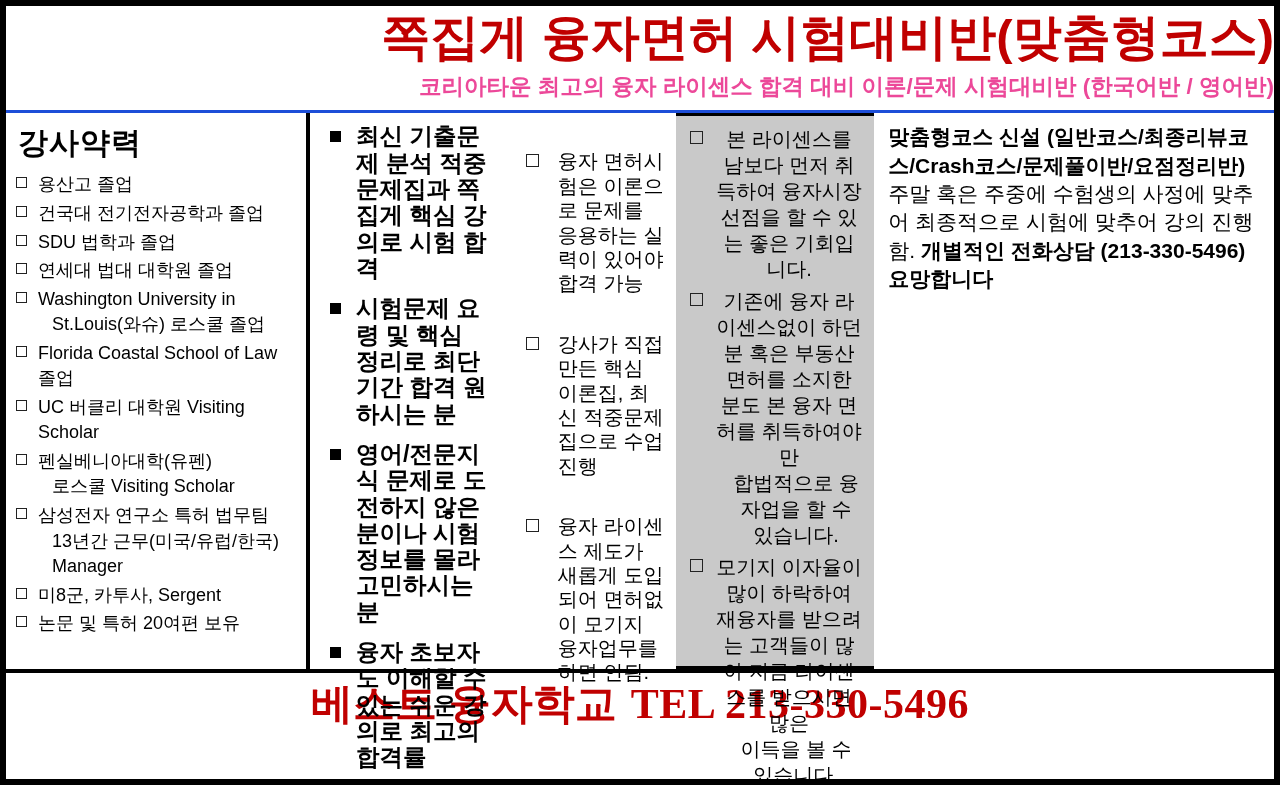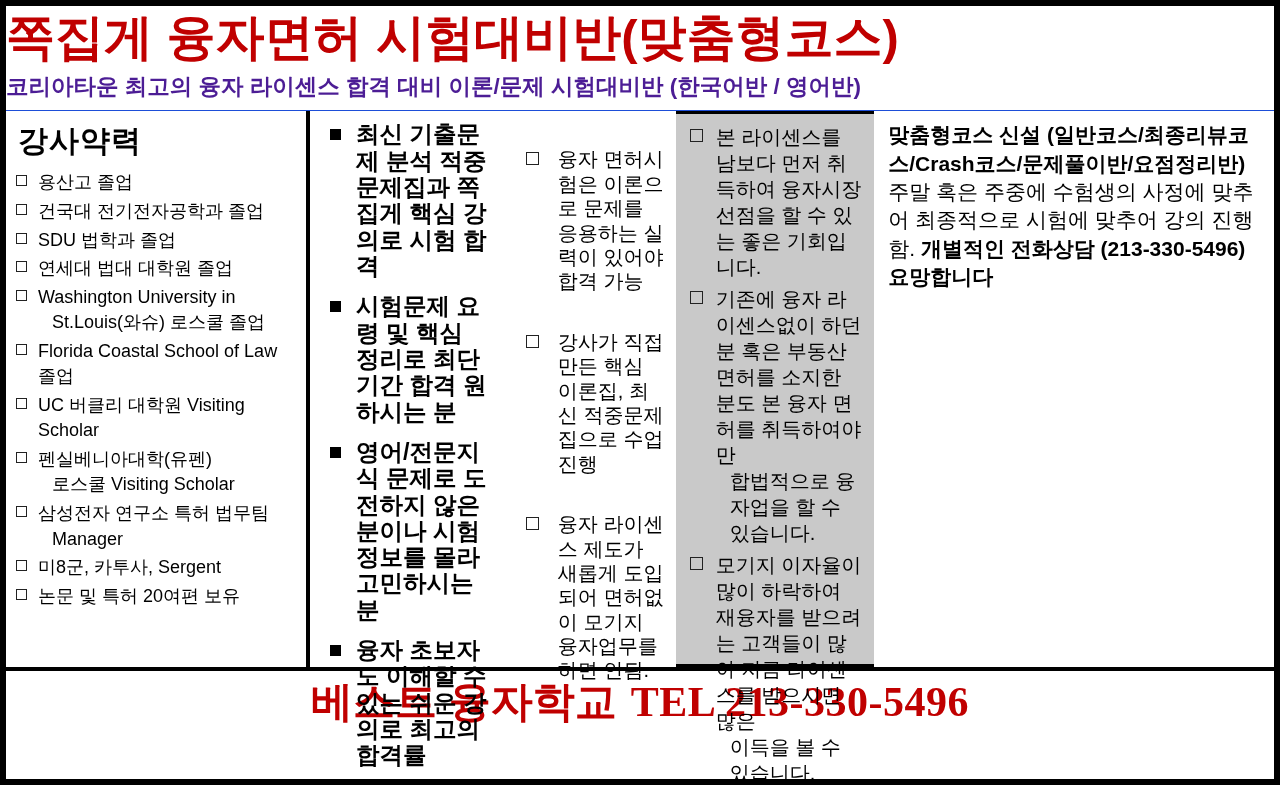--- a/index.html
+++ b/index.html
@@ -14,38 +14,38 @@
     width: 1280px;
     height: 785px;
     box-sizing: border-box;
     background: #ffffff;
     position: relative;
     overflow: hidden;
     border: 6px solid #000;
   }
   
   .header {
-    border-bottom: 1px solid #1d4ed8;
+    border-bottom: 3px solid #1d4ed8;
     padding: 6px 0 8px 0;
-    text-align: left;
+    text-align: right;
   }
   .headline {
     font-family: "Liberation Sans", sans-serif;
     font-weight: bold;
     font-size: 49px;
     color: #c00000;
     letter-spacing: 0px;
     line-height: 1.05;
     white-space: nowrap;
   }
   .subhead {
     font-family: "Liberation Sans", sans-serif;
     font-weight: bold;
     font-size: 22.5px;
-    color: #4c1d95;
+    color: #ec4899;
     margin-top: 8px;
     white-space: nowrap;
   }
   
   .body {
     display: flex;
     height: 556px;
   }
   .left {
     width: 304px;
@@ -129,20 +129,21 @@
     width: 13px;
     height: 13px;
     border: 1.6px solid #222;
     box-sizing: border-box;
   }
   .grayband {
     background: #c9c9c9;
     border-top: 3px solid #000;
     border-bottom: 3px solid #000;
     padding: 10px 12px 10px 14px;
+    text-align: center;
   }
   .grayband .gp {
     font-size: 20px;
     line-height: 1.3;
     margin-bottom: 6px;
     position: relative;
     padding-left: 26px;
   }
   .grayband .gp:last-child { margin-bottom: 0; }
   .grayband .gp .bx {
@@ -202,21 +203,21 @@
       <h2>강사약력</h2>
       <ul class="bio">
         <li><span class="bx"></span><span>용산고 졸업</span></li>
         <li><span class="bx"></span><span>건국대 전기전자공학과 졸업</span></li>
         <li><span class="bx"></span><span>SDU 법학과 졸업</span></li>
         <li><span class="bx"></span><span>연세대 법대 대학원 졸업</span></li>
         <li><span class="bx"></span><span>Washington University in</span><span class="cont">St.Louis(와슈) 로스쿨 졸업</span></li>
         <li><span class="bx"></span><span>Florida Coastal School of Law 졸업</span></li>
         <li><span class="bx"></span><span>UC 버클리 대학원 Visiting Scholar</span></li>
         <li><span class="bx"></span><span>펜실베니아대학(유펜)</span><span class="cont">로스쿨 Visiting Scholar</span></li>
-        <li><span class="bx"></span><span>삼성전자 연구소 특허 법무팀</span><span class="cont">Manager</span></li>
+        <li><span class="bx"></span><span>삼성전자 연구소 특허 법무팀</span><span class="cont">13년간 근무(미국/유럽/한국)</span><span class="cont">Manager</span></li>
         <li><span class="bx"></span><span>미8군, 카투사, Sergent</span></li>
         <li><span class="bx"></span><span>논문 및 특허 20여편 보유</span></li>
       </ul>
     </div>
 
     <div class="right">
 
       <div class="points">
         <div class="p"><span class="sq"></span><span>최신 기출문제 분석 적중 문제집과 쪽집게 핵심 강의로 시험 합격</span></div>
         <div class="p"><span class="sq"></span><span>시험문제 요령 및 핵심 정리로 최단기간 합격 원하시는 분</span></div>

